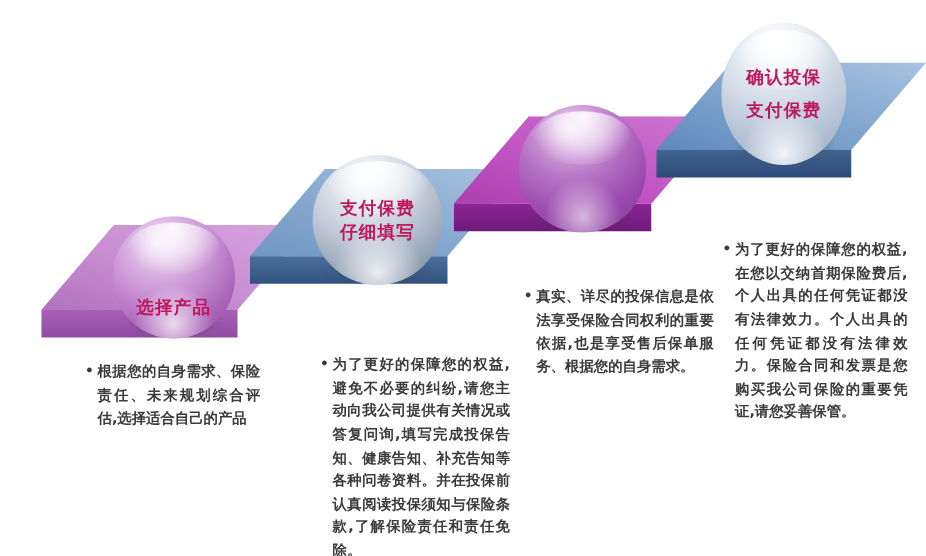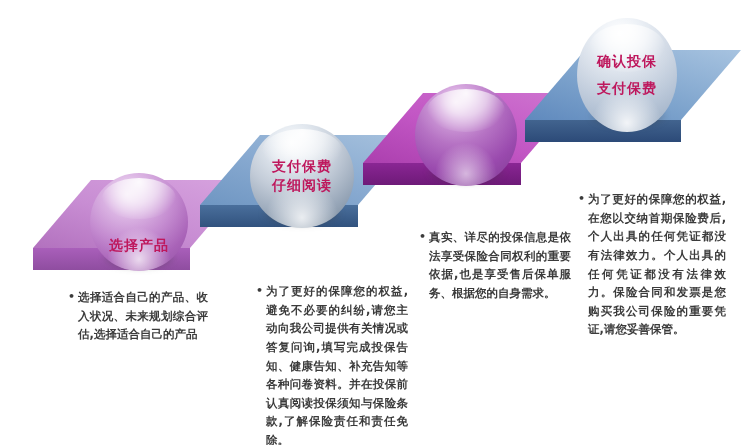--- a/index.html
+++ b/index.html
@@ -139,21 +139,21 @@
       <div class="orb-face"></div>
       <div class="orb-gloss"></div>
       <div class="orb-label" style="font-size:14px;margin-top:47px;">
         <div>选择产品</div>
       </div>
     </div>
   </div>
 
   <div class="desc" style="left:68px;top:288px;width:140px;font-size:11.5px;line-height:1.62;">
     <span class="bullet">•</span>
-    <span class="body">选择适合自己的产品、收入状况、未来规划综合评估,选择适合自己的产品</span>
+    <span class="body">根据您的自身需求、保险责任、未来规划综合评估,选择适合自己的产品</span>
   </div>
 
   <div class="step" style="left:200px;top:135px;">
 
     <div class="slab">
       <svg width="218" height="145" viewBox="0 0 218 145">
         <defs>
           <linearGradient id="s2top" x1="0" y1="1" x2="1" y2="0">
             <stop offset="0%" stop-color="#6f96c2"></stop>
             <stop offset="45%" stop-color="#87a9d0"></stop>
@@ -174,21 +174,21 @@
         <rect x="158" y="62" width="60" height="83" fill="url(#s2front)" opacity="0.0"></rect>
       </svg>
     </div>
 
     <div class="orb orb-steel" style="left:50px;top:-11px;width:104px;height:104px;">
       <div class="orb-shadow" style="left:12px;top:78px;width:80px;height:24px;"></div>
       <div class="orb-face"></div>
       <div class="orb-gloss"></div>
       <div class="orb-label" style="font-size:14px;">
         <div>支付保费</div>
-        <div>仔细阅读</div>
+        <div>仔细填写</div>
       </div>
     </div>
   </div>
 
   <div class="desc" style="left:256px;top:282px;width:152px;font-size:11.5px;line-height:1.62;">
     <span class="bullet">•</span>
     <span class="body">为了更好的保障您的权益,避免不必要的纠纷,请您主动向我公司提供有关情况或答复问询,填写完成投保告知、健康告知、补充告知等各种问卷资料。并在投保前认真阅读投保须知与保险条款,了解保险责任和责任免除。</span>
   </div>
 
   <div class="step" style="left:363px;top:93px;">

